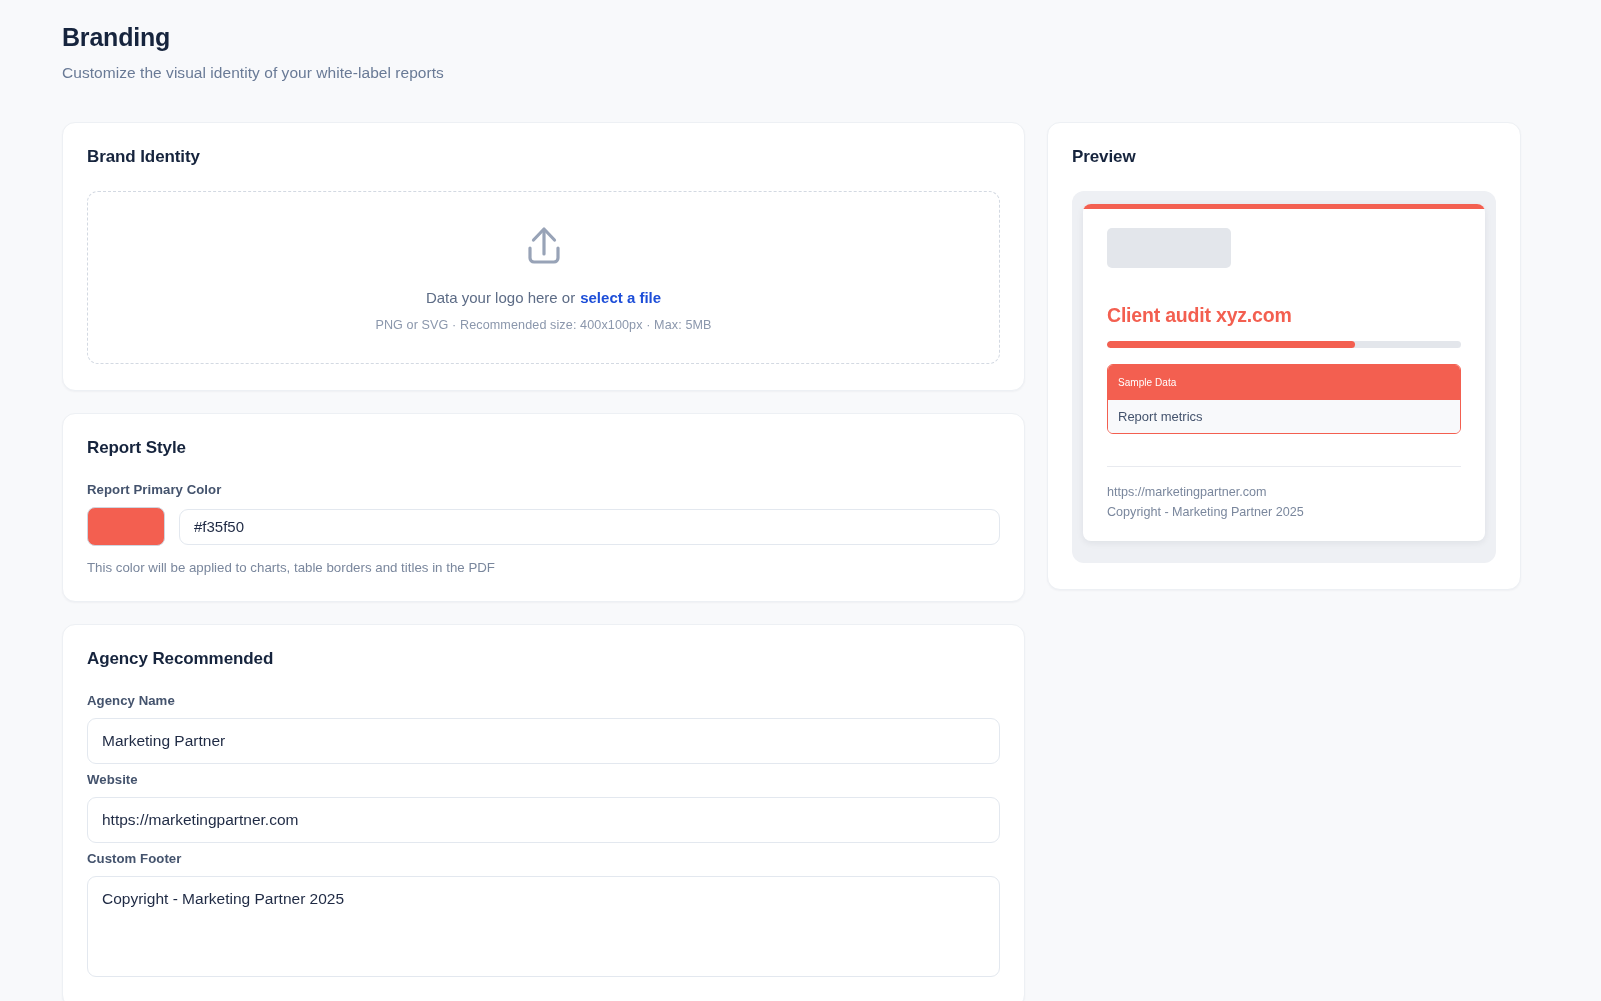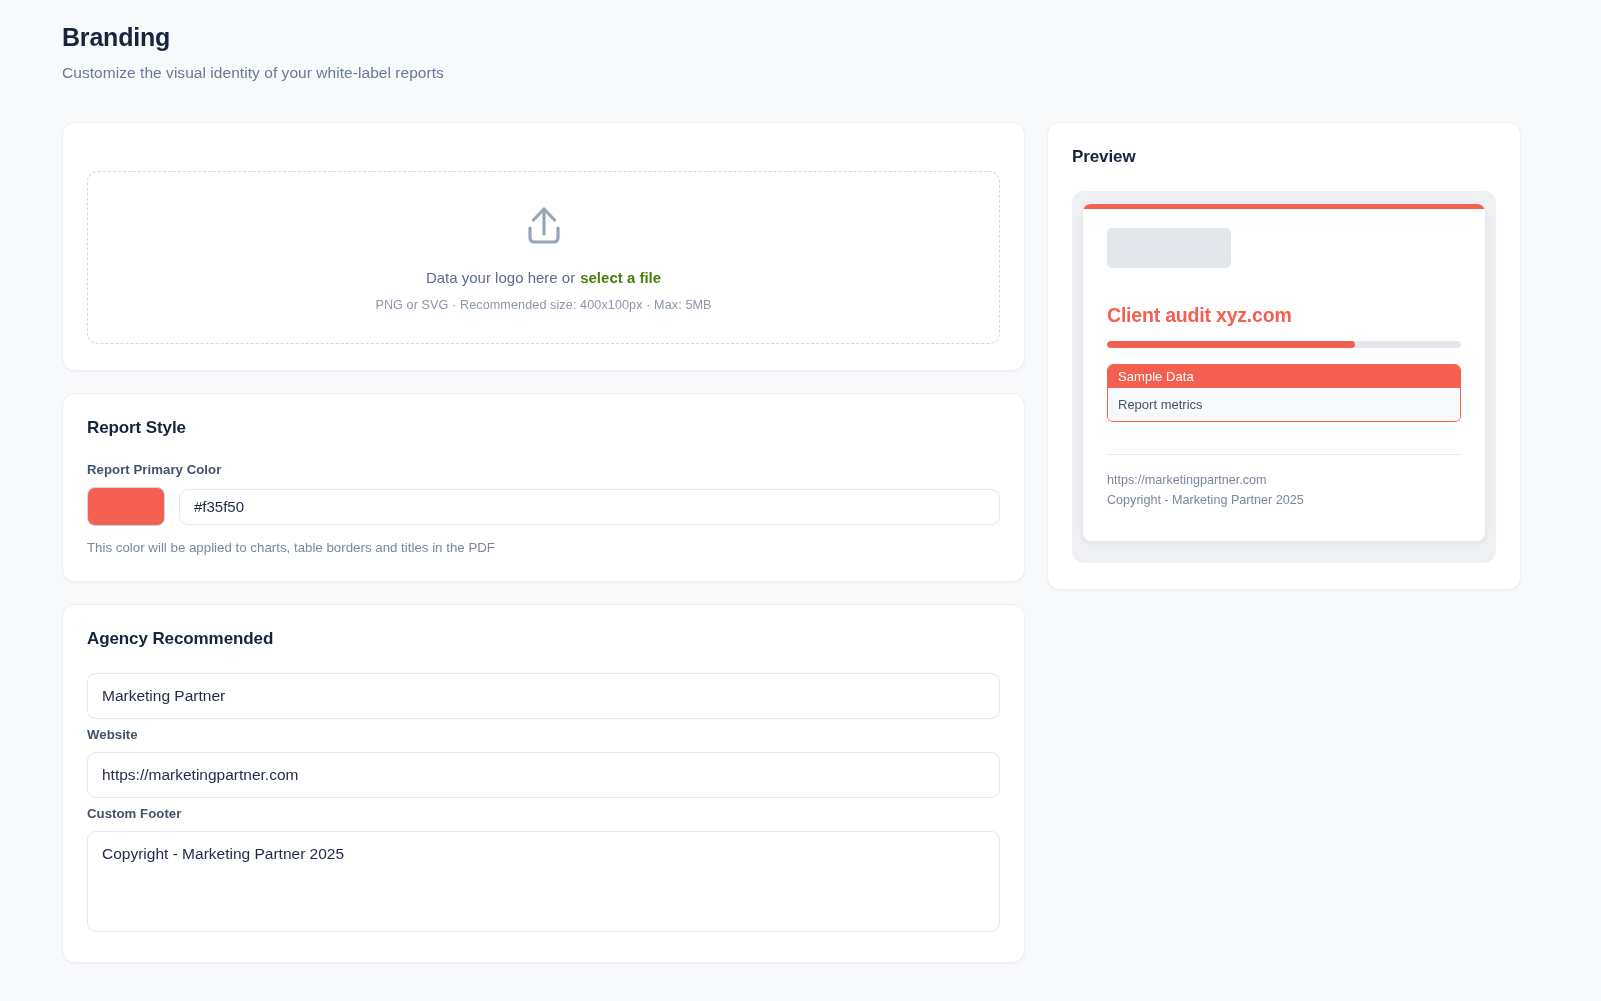--- a/index.html
+++ b/index.html
@@ -205,22 +205,22 @@
   }
   .progress-fill { height: 100%; border-radius: 4px; }
   .mini-table {
     margin-top: 16px;
     border-radius: 6px;
     overflow: hidden;
     border: 1px solid transparent;
   }
   .mini-th {
     color: #ffffff;
-    font-size: 13px;
-    padding: 4px 10px;
+    font-size: 10px;
+    padding: 12px 10px;
     letter-spacing: 0.05px;
   }
   .mini-td {
     background: #f8f9fb;
     font-size: 13px;
     color: #44536d;
     padding: 9px 10px;
   }
   .doc-divider {
     margin-top: 32px;
@@ -243,32 +243,33 @@
     <div class="page-title">Branding</div>
     <div class="page-subtitle">Customize the visual identity of your white-label reports</div>
   </div>
 
   <div class="body-grid">
 
     <div class="col-left">
 
       <div class="card">
         <div class="card-pad">
+          <div class="card-title">Brand Identity</div>
 
           <div class="dropzone">
             <span>
               <svg class="upload-icon" viewBox="0 0 42 46" fill="none" xmlns="http://www.w3.org/2000/svg">
                 <path d="M21 31 V7" stroke="#98a3b7" stroke-width="3.2" stroke-linecap="round"></path>
                 <path d="M10.5 17 L21 6 L31.5 17" stroke="#98a3b7" stroke-width="3.2" stroke-linecap="round" stroke-linejoin="round"></path>
                 <path d="M7 25 V35 a4 4 0 0 0 4 4 H31 a4 4 0 0 0 4 -4 V25" stroke="#98a3b7" stroke-width="3.2" stroke-linecap="round" stroke-linejoin="round"></path>
               </svg>
             </span>
 
             <div class="dz-main">
-              <span>Data your logo here or</span><a class="dz-link" href="#" style="color: #4d7c0f;">select a file</a>
+              <span>Data your logo here or</span><a class="dz-link" href="#" style="color: #1d4ed8;">select a file</a>
             </div>
 
             <div class="dz-hint">PNG or SVG · Recommended size: 400x100px · Max: 5MB</div>
           </div>
         </div>
       </div>
 
       <div class="card">
         <div class="card-pad">
           <div class="card-title">Report Style</div>
@@ -284,20 +285,21 @@
             <div class="help-text">This color will be applied to charts, table borders and titles in the PDF</div>
           </div>
         </div>
       </div>
 
       <div class="card">
         <div class="card-pad">
           <div class="card-title">Agency Recommended</div>
 
           <div class="section-gap input-block">
+            <label class="field-label">Agency Name</label>
             <input class="full-input" type="text" value="Marketing Partner" style="">
           </div>
 
           <div class="input-block">
             <label class="field-label">Website</label>
             <input class="full-input" type="text" value="https://marketingpartner.com" style="">
           </div>
 
           <div class="input-block">
             <label class="field-label">Custom Footer</label>

